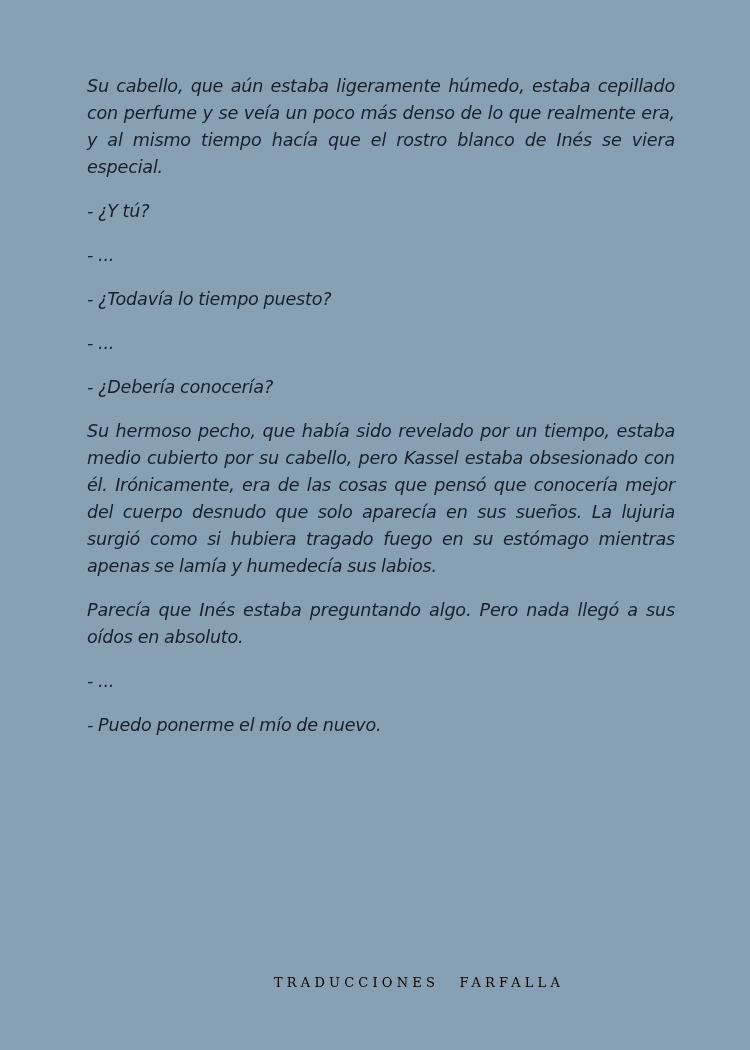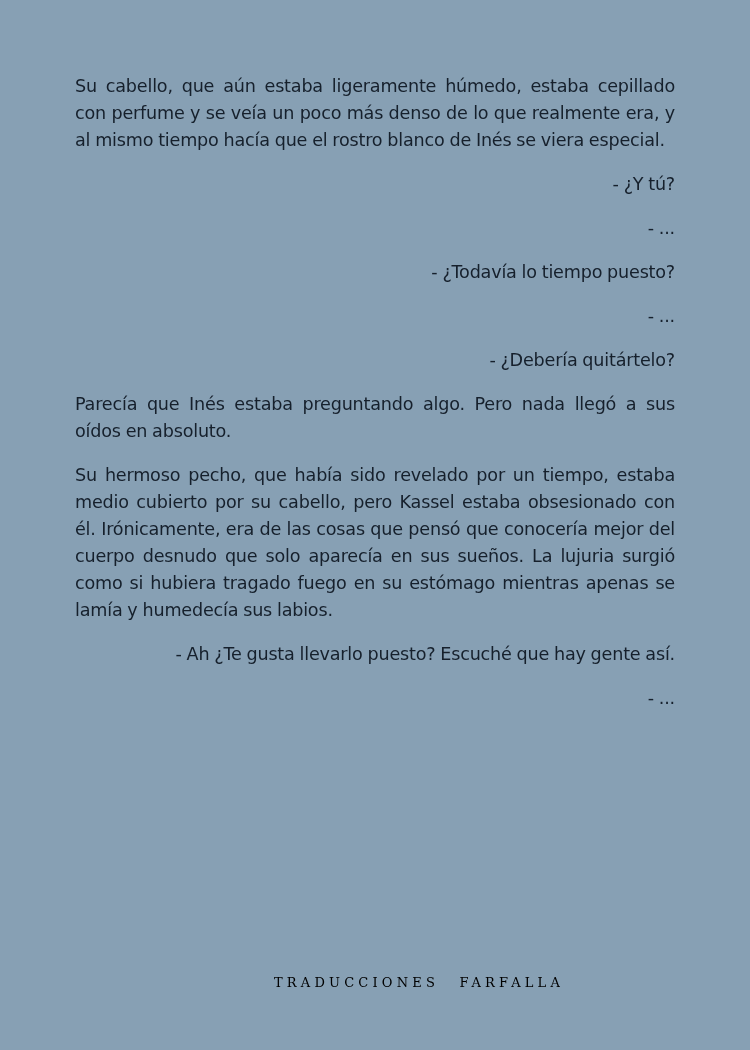--- a/index.html
+++ b/index.html
@@ -10,28 +10,29 @@
     overflow: hidden;
     font-family: "DejaVu Sans", sans-serif;
     color: #16202c;
   }
   .page-text {
     position: absolute;
     left: 75px; top: 73px;
     width: 600px;
   }
   .para {
-    margin: 0 0 17px 0;
+    margin: 0 0 17px 12px;
     font-size: 17.6px;
     line-height: 27px;
     text-align: justify;
     letter-spacing: -0.2px;
     word-spacing: -0.5px;
+    font-style: italic;
   }
-  .para.dialog { text-align: right; }
+  .para.dialog { text-align: left; }
   .footer {
     position: absolute;
     left: 0; width: 750px;
     top: 975px;
     text-align: center;
     font-family: "DejaVu Serif", serif;
     font-size: 13px;
     letter-spacing: 4.2px;
     color: #000000;
     padding-left: 44px;
@@ -40,23 +41,23 @@
 </style>
 </head>
 <body>
 
 <div class="page-text">
   <p class="para">Su cabello, que aún estaba ligeramente húmedo, estaba cepillado con perfume y se veía un poco más denso de lo que realmente era, y al mismo tiempo hacía que el rostro blanco de Inés se viera especial.</p>
   <p class="para dialog">- ¿Y tú?</p>
   <p class="para dialog">- ...</p>
   <p class="para dialog">- ¿Todavía lo tiempo puesto?</p>
   <p class="para dialog">- ...</p>
-  <p class="para dialog">- ¿Debería quitártelo?</p>
+  <p class="para dialog">- ¿Debería conocería?</p>
+  <p class="para">Su hermoso pecho, que había sido revelado por un tiempo, estaba medio cubierto por su cabello, pero Kassel estaba obsesionado con él. Irónicamente, era de las cosas que pensó que conocería mejor del cuerpo desnudo que solo aparecía en sus sueños. La lujuria surgió como si hubiera tragado fuego en su estómago mientras apenas se lamía y humedecía sus labios.</p>
   <p class="para">Parecía que Inés estaba preguntando algo. Pero nada llegó a sus oídos en absoluto.</p>
-  <p class="para">Su hermoso pecho, que había sido revelado por un tiempo, estaba medio cubierto por su cabello, pero Kassel estaba obsesionado con él. Irónicamente, era de las cosas que pensó que conocería mejor del cuerpo desnudo que solo aparecía en sus sueños. La lujuria surgió como si hubiera tragado fuego en su estómago mientras apenas se lamía y humedecía sus labios.</p>
-  <p class="para dialog">- Ah ¿Te gusta llevarlo puesto? Escuché que hay gente así.</p>
   <p class="para dialog">- ...</p>
+  <p class="para dialog">- Puedo ponerme el mío de nuevo.</p>
 </div>
 
 <div class="footer">
   <span>TRADUCCIONES</span>
   <span>FARFALLA</span>
 </div>
 
 </body></html>

